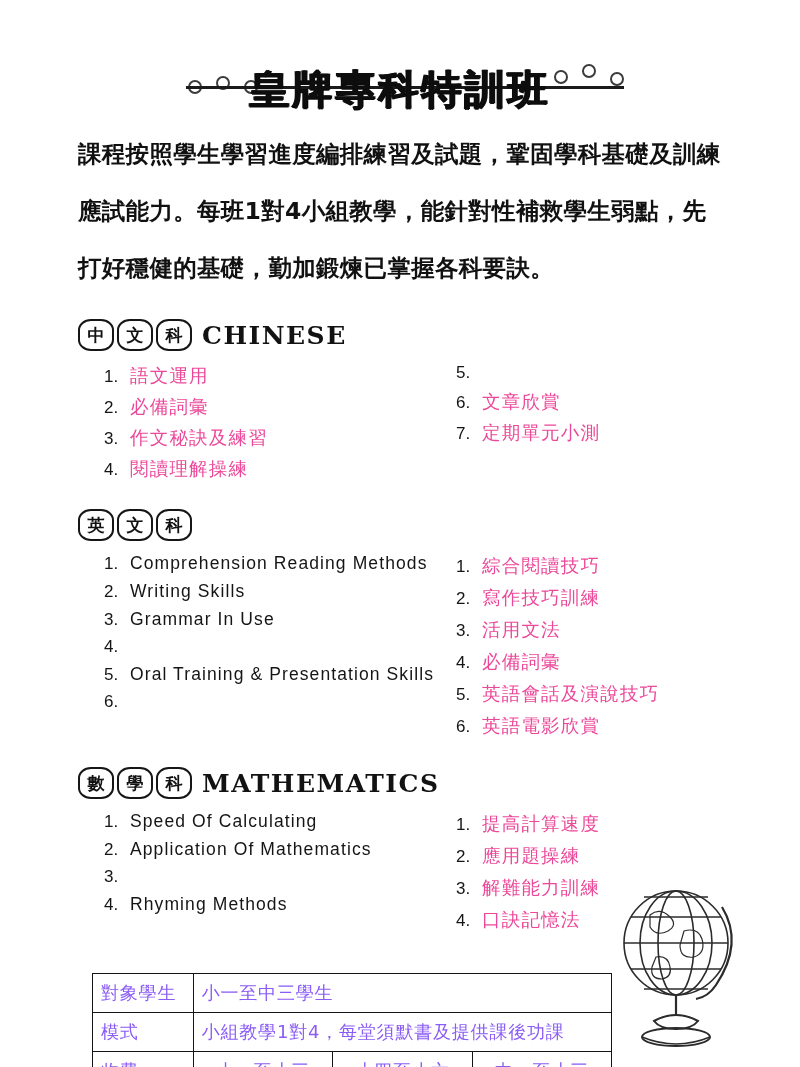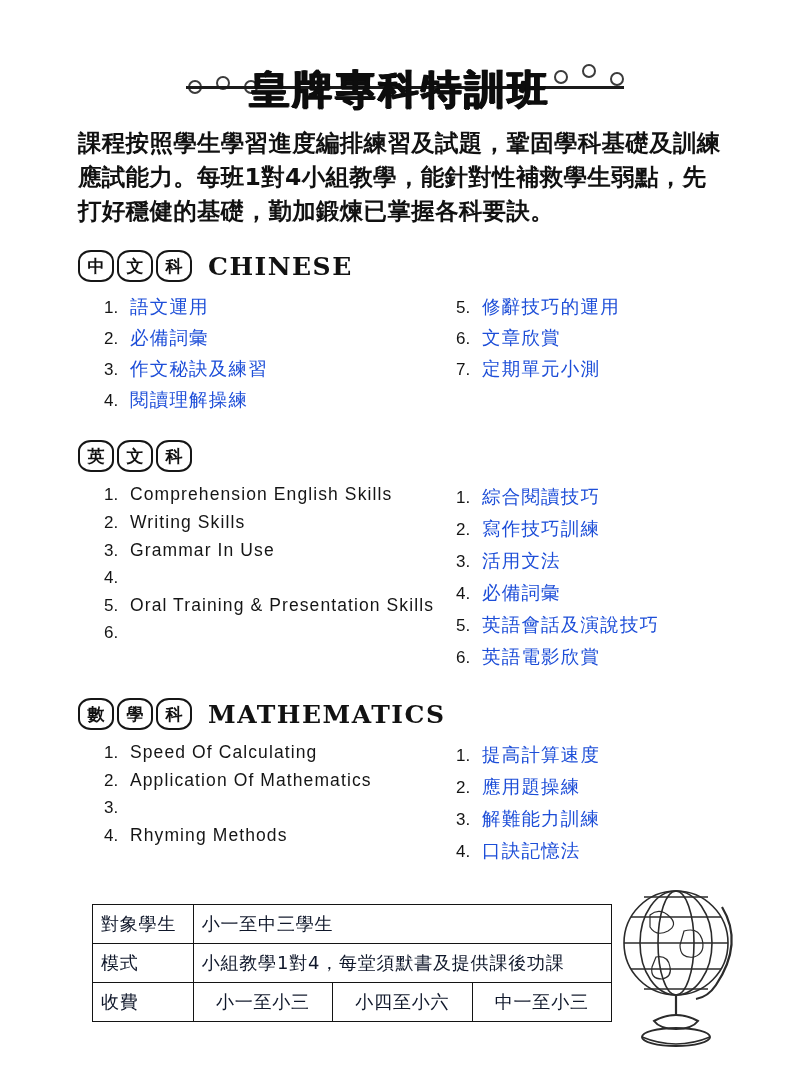--- a/index.html
+++ b/index.html
@@ -89,21 +89,21 @@
       -1px 0 0 #0d0d0d,
       0 1px 0 #0d0d0d;
   }
 
   
   .intro {
     margin: 6px 78px 0 78px;
     font-family: "DejaVu Sans", sans-serif;
     font-weight: bold;
     font-size: 23.5px;
-    line-height: 34px;
+    line-height: 57px;
     letter-spacing: 0.3px;
     color: #111;
   }
 
   
   .subject {
     margin: 22px 0 0 78px;
     display: flex;
     align-items: center;
     gap: 10px;
@@ -126,21 +126,20 @@
     line-height: 1;
     color: #111;
     box-shadow: inset 0 0 0 1px #fff;
   }
   .subject-en {
     font-family: "DejaVu Serif", serif;
     font-weight: bold;
     font-size: 25px;
     letter-spacing: 1.5px;
     color: #121212;
-    margin-left: 6px;
     white-space: nowrap;
     text-align: right;
   }
 
   
   .cols {
     margin: 12px 0 0 0;
     display: flex;
     padding-left: 104px;
   }
@@ -160,21 +159,21 @@
     width: 26px;
     flex: 0 0 26px;
     font-family: "Liberation Sans", sans-serif;
     font-size: 17px;
     color: #151515;
   }
   .txt-zh {
     font-family: "DejaVu Sans", sans-serif;
     font-size: 18.5px;
     letter-spacing: 1.2px;
-    color: #1d4ed8;
+    color: #ec4899;
   }
   .txt-en {
     font-family: "Liberation Sans", sans-serif;
     font-size: 17.5px;
     letter-spacing: 1.1px;
     color: #151515;
   }
   .tight li { margin-bottom: 7px; }
 
   
@@ -186,21 +185,21 @@
   table.info {
     border-collapse: collapse;
     width: 520px;
     font-family: "DejaVu Sans", sans-serif;
   }
   table.info td {
     border: 1.5px solid #141414;
     padding: 7px 8px;
     font-size: 18px;
     letter-spacing: 0.8px;
-    color: #0f172a;
+    color: #8b5cf6;
     vertical-align: middle;
     white-space: nowrap;
     margin-left: 48px;
   }
   td.lbl {
     width: 96px;
     text-align: left;
     letter-spacing: 2px;
   }
   td.fee-head {
@@ -265,21 +264,20 @@
         <li>
             <span class="num">4.</span>
             <span class="txt-zh">閱讀理解操練</span>
           </li>
       </ol>
     </div>
     <div class="col-right">
       <ol>
         <li>
             <span class="num">5.</span>
-            <span class="txt-zh">修辭技巧的運用</span>
           </li>
         <li>
             <span class="num">6.</span>
             <span class="txt-zh">文章欣賞</span>
           </li>
         <li>
             <span class="num">7.</span>
             <span class="txt-zh">定期單元小測</span>
           </li>
       </ol>
@@ -291,21 +289,21 @@
       <div class="stamp">英</div>
       <div class="stamp">文</div>
       <div class="stamp">科</div>
     </div>
   </div>
   <div class="cols tight">
     <div class="col-left">
       <ol>
         <li>
             <span class="num">1.</span>
-            <span class="txt-en">Comprehension  English  Skills</span>
+            <span class="txt-en">Comprehension  Reading  Methods</span>
           </li>
         <li>
             <span class="num">2.</span>
             <span class="txt-en">Writing  Skills</span>
           </li>
         <li>
             <span class="num">3.</span>
             <span class="txt-en">Grammar  In  Use</span>
           </li>
         <li>

